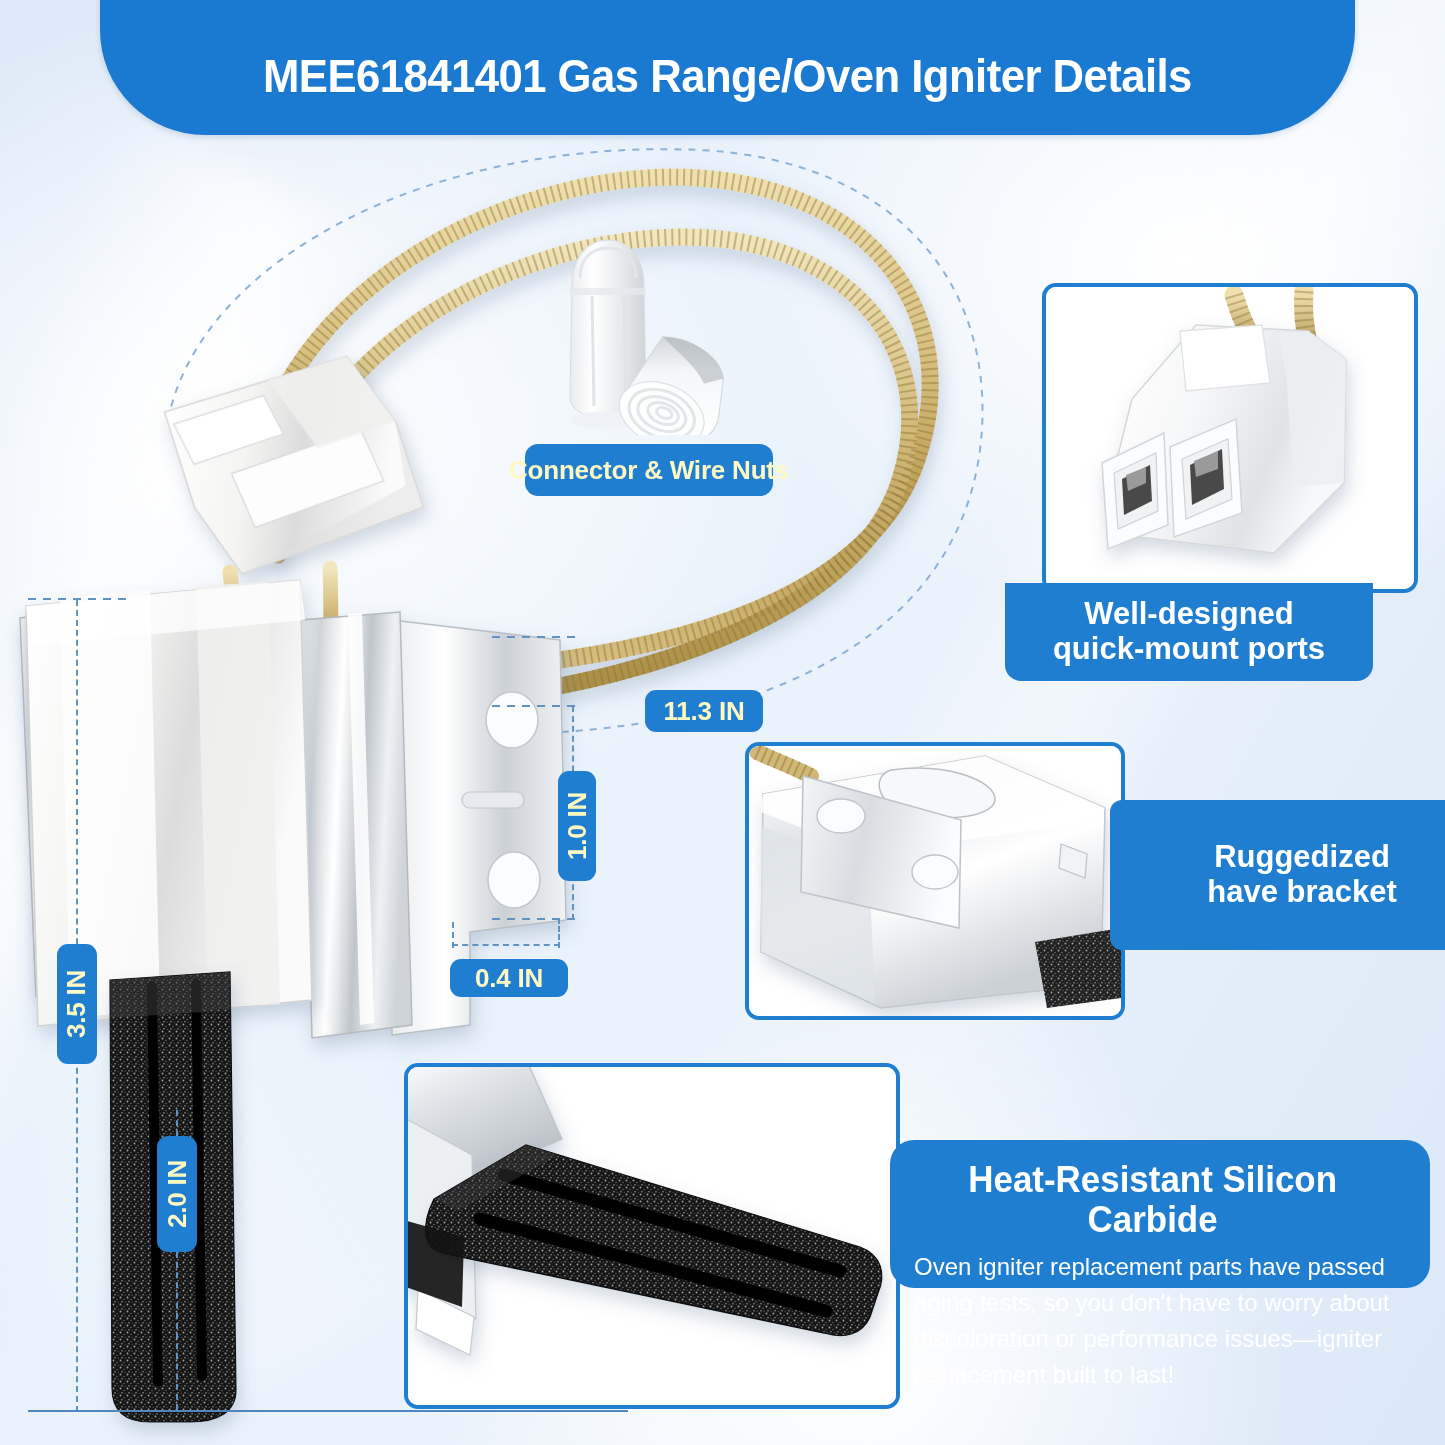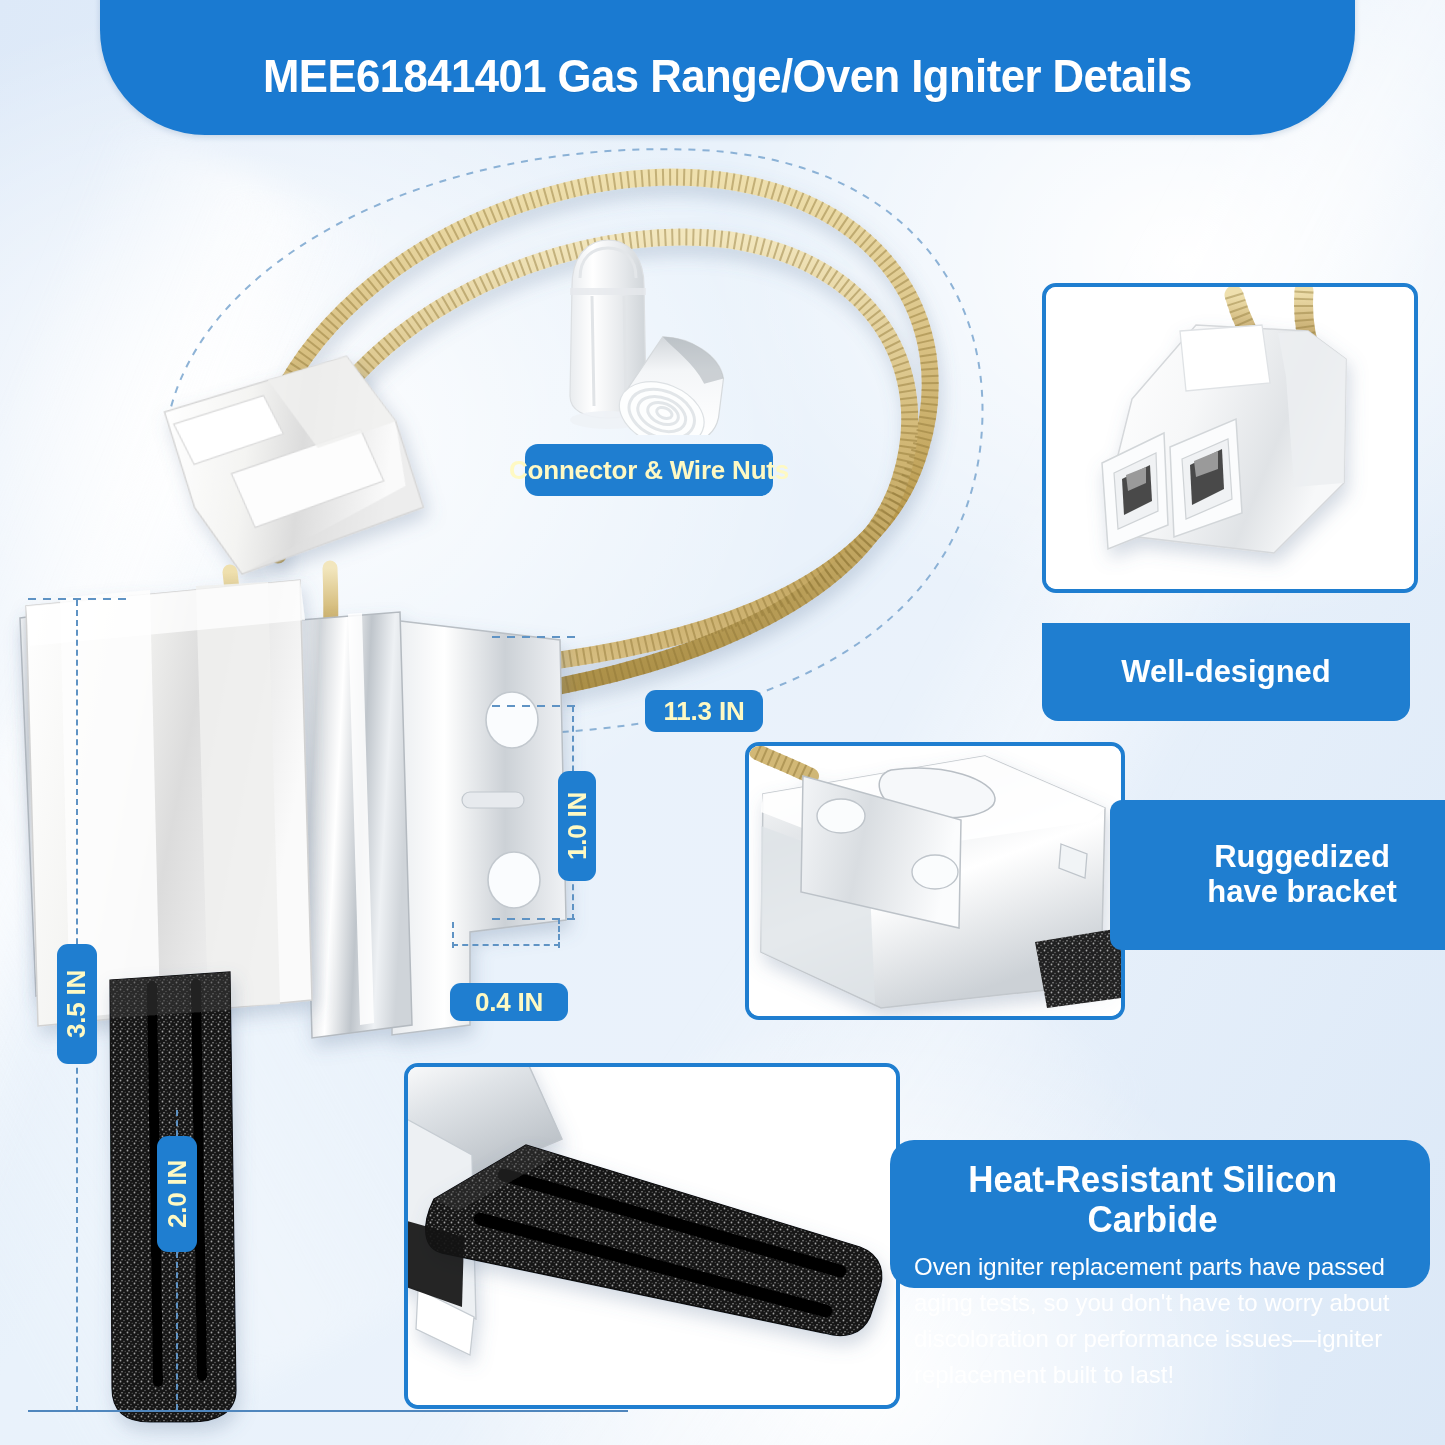--- a/index.html
+++ b/index.html
@@ -197,21 +197,21 @@
   <div class="sline" style="left:492px;top:636px;width:90px;height:2px;background:repeating-linear-gradient(90deg,#5f93c4 0 8px,transparent 8px 15px);"></div>
 
   <div class="badge v" style="left:57px;top:944px;width:40px;height:120px;font-size:26px;">3.5 IN</div>
 
   <div class="badge v" style="left:157px;top:1136px;width:40px;height:116px;font-size:26px;">2.0 IN</div>
 
   <div class="badge" style="left:645px;top:690px;width:118px;height:42px;font-size:26px;">11.3 IN</div>
 
   <div class="badge v" style="left:558px;top:771px;width:38px;height:110px;font-size:26px;">1.0 IN</div>
 
-  <div class="badge" style="left:450px;top:959px;width:118px;height:38px;font-size:26px;margin-top:24px;">0.4 IN</div>
+  <div class="badge" style="left:450px;top:959px;width:118px;height:38px;font-size:26px;">0.4 IN</div>
 
   <svg class="art" style="left:540px;top:230px;width:240px;height:205px;" viewBox="0 0 240 205">
     <defs>
       <linearGradient id="gNut" x1="0" y1="0" x2="1" y2="0">
         <stop offset="0%" stop-color="#e9ecef"></stop>
         <stop offset="30%" stop-color="#ffffff"></stop>
         <stop offset="72%" stop-color="#e4e7ea"></stop>
         <stop offset="100%" stop-color="#cfd4d8"></stop>
       </linearGradient>
       <linearGradient id="gNut2" x1="0" y1="0" x2="0.4" y2="1">
@@ -275,22 +275,23 @@
         <path d="M68 186 L110 166 L112 224 L72 242 Z" fill="#f0f2f4" stroke="#cfd3d6" stroke-width="1.2"></path>
         <path d="M136 172 L182 152 L186 212 L140 232 Z" fill="#f0f2f4" stroke="#cfd3d6" stroke-width="1.2"></path>
 
         <path d="M76 192 L104 178 L106 214 L78 228 Z" fill="#4a4a4a"></path>
         <path d="M80 188 L100 180 L100 196 L82 204 Z" fill="#9a9a9a"></path>
         <path d="M144 178 L176 162 L178 202 L146 218 Z" fill="#4a4a4a"></path>
         <path d="M148 174 L172 164 L172 182 L150 190 Z" fill="#9a9a9a"></path>
       </g>
     </svg>
   </div>
-  <div class="panel-cap" style="left:1042px;top:583px;width:368px;height:98px;font-size:31px;border-radius:0 0 16px 16px;margin-top:40px;">
+  <div class="panel-cap" style="left:1005px;top:583px;width:368px;height:98px;font-size:31px;border-radius:0 0 16px 16px;">
     <div>Well-designed</div>
+    <div>quick-mount ports</div>
   </div>
 
   <div class="panel" style="left:745px;top:742px;width:372px;height:270px;">
     <svg width="100%" height="100%" viewBox="0 0 372 270">
       <defs>
         <linearGradient id="bAl" x1="0" y1="0" x2="0.5" y2="1">
           <stop offset="0%" stop-color="#ffffff"></stop>
           <stop offset="30%" stop-color="#e3e6e9"></stop>
           <stop offset="60%" stop-color="#ffffff"></stop>
           <stop offset="100%" stop-color="#ccd1d6"></stop>

